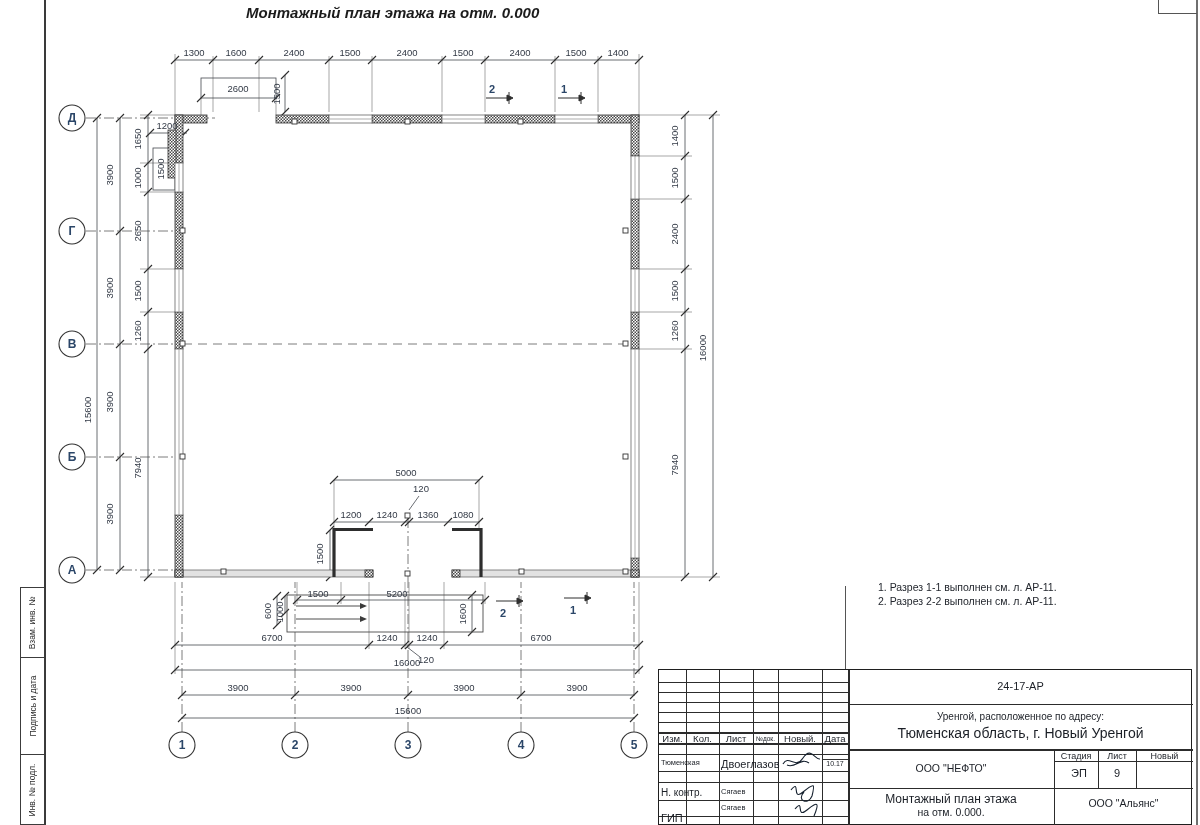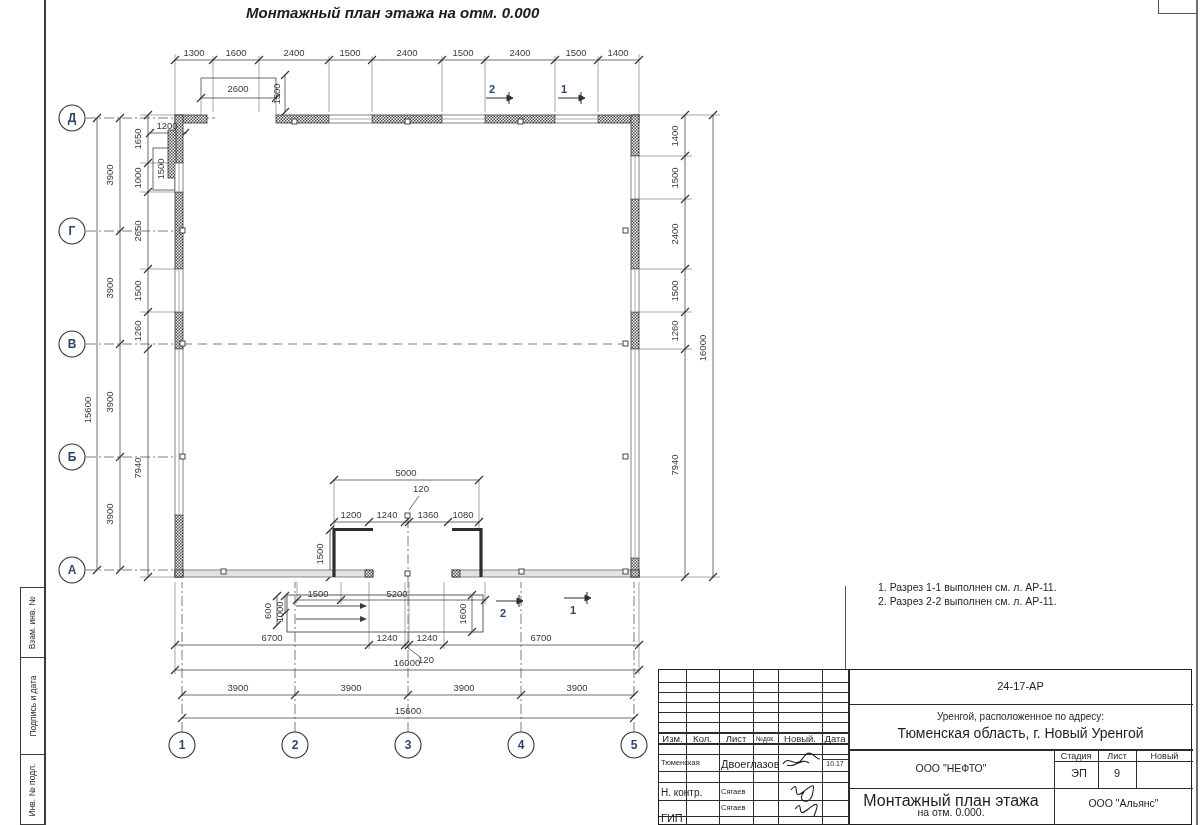--- a/index.html
+++ b/index.html
@@ -309,16 +309,16 @@
   <span class="tc" style="left:189px;top:10px;width:345px;font-size:11px">24-17-АР</span>
   <span class="tc" style="left:189px;top:41px;width:345px;font-size:10px">Уренгой, расположенное по адресу:</span>
   <span class="tc" style="left:189px;top:55px;width:345px;font-size:14px">Тюменская область, г. Новый Уренгой</span>
   <span class="tc" style="left:189px;top:92px;width:206px;font-size:10.5px">ООО "НЕФТО"</span>
   <span class="tc" style="left:395px;top:81px;width:44px;font-size:9px">Стадия</span>
   <span class="tc" style="left:439px;top:81px;width:38px;font-size:9px">Лист</span>
   <span class="tc" style="left:477px;top:81px;width:57px;font-size:9px">Новый</span>
   <span class="tc" style="left:398px;top:97px;width:44px;font-size:11px">ЭП</span>
   <span class="tc" style="left:439px;top:97px;width:38px;font-size:11px">9</span>
   <span class="tc" style="left:477px;top:97px;width:57px;font-size:11px"></span>
-  <span class="tc" style="left:189px;top:122px;width:206px;font-size:16px">Монтажный план этажа</span>
+  <span class="tc" style="left:189px;top:122px;width:206px;font-size:12px">Монтажный план этажа</span>
   <span class="tc" style="left:189px;top:136px;width:206px;font-size:10.5px">на отм. 0.000.</span>
   <span class="tc" style="left:395px;top:127px;width:139px;font-size:10.5px">ООО "Альянс"</span>
 </div>
 
 </body></html>

